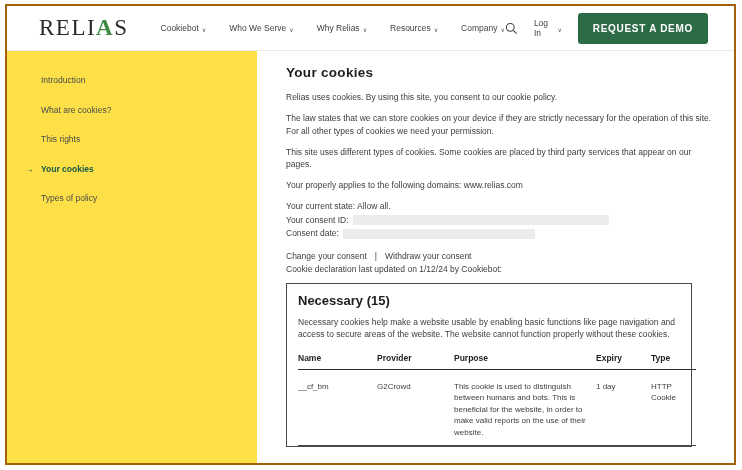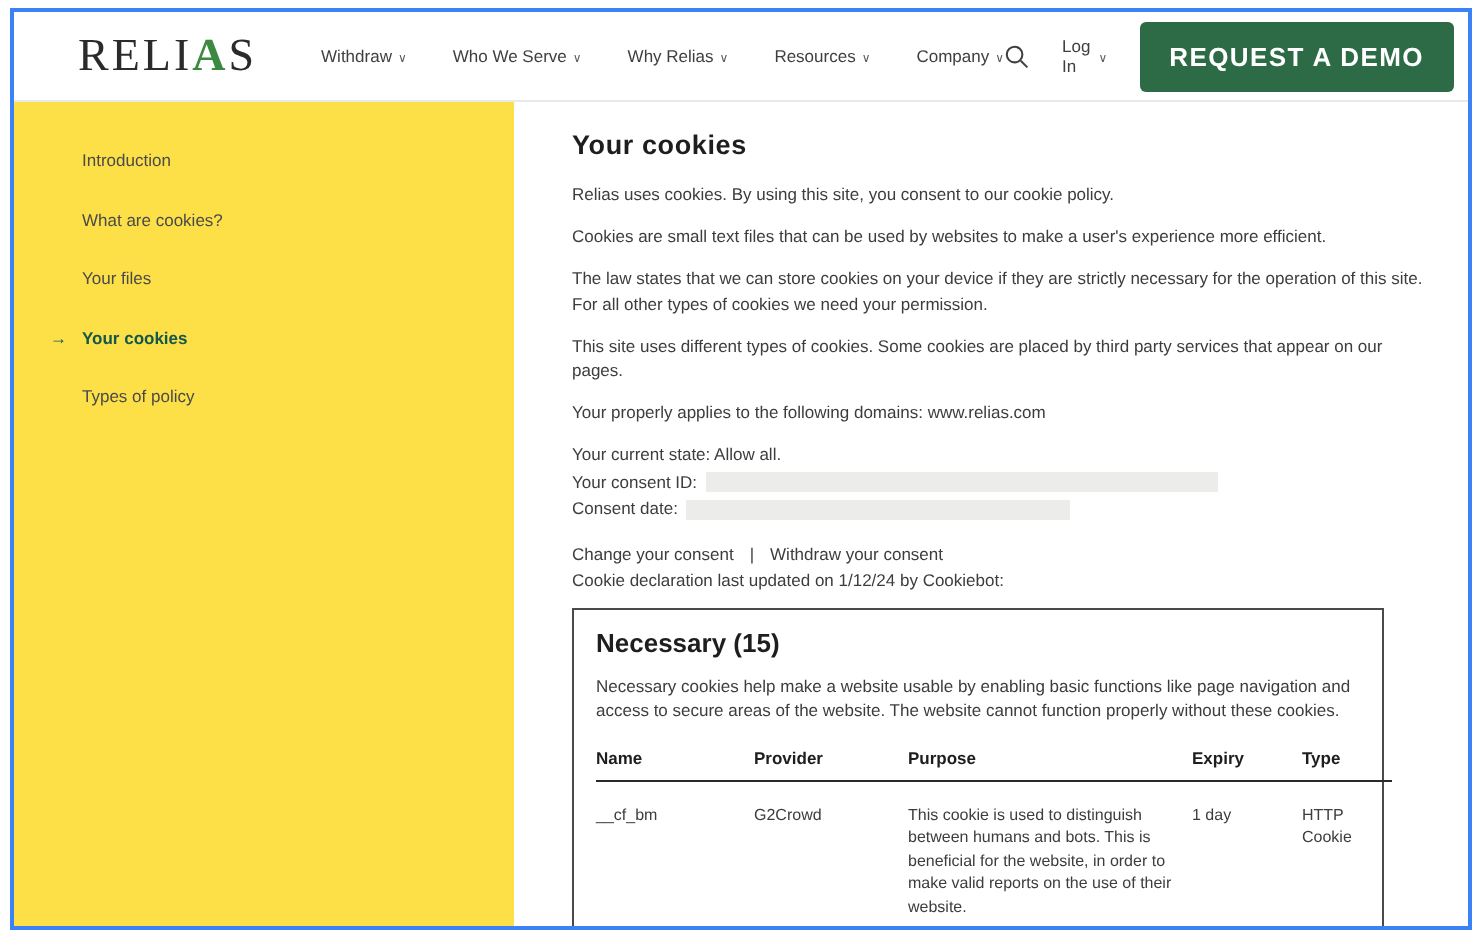--- a/index.html
+++ b/index.html
@@ -1,37 +1,37 @@
 <!DOCTYPE html>
 <html><head>
 <meta charset="utf-8">
 <style>
   * { margin:0; padding:0; box-sizing:border-box; }
   html,body { width:742px; height:470px; background:#ffffff; font-family:"Liberation Sans", sans-serif; }
   .frame {
     position:absolute; left:5px; top:4px; width:731px; height:461px;
-    border:2px solid #3b82f6; background:#ffffff; overflow:hidden;
+    border:2px solid #a16207; background:#ffffff; overflow:hidden;
     display:flex; flex-direction:column;
   }
   
   .header {
     height:45px; min-height:45px; background:#ffffff; border-bottom:1px solid #e9e9e9;
     display:flex; align-items:center; padding:0 26px 0 32px;
   }
   .logo { font-family:"Liberation Serif", serif; font-size:23px; letter-spacing:1.5px; color:#2b2b2b; white-space:nowrap; }
   .logo .accent { color:#3c8a41; font-weight:bold; }
   .nav { display:flex; align-items:center; gap:23px; margin-left:32px; }
   .nav-item { font-size:8.5px; color:#3f3f3f; cursor:pointer; white-space:nowrap; display:flex; align-items:center; gap:3px; }
   .chev { font-size:6px; color:#5a5a5a; position:relative; top:1px; }
   .header-right { margin-left:auto; display:flex; align-items:center; gap:16px; }
   .search-btn { width:14px; height:14px; cursor:pointer; display:flex; align-items:center; }
   .login { font-size:8.5px; color:#3f3f3f; cursor:pointer; display:flex; align-items:center; gap:3px; }
   .cta {
     background:#2d6b47; color:#ffffff; border:none; border-radius:3px;
-    font-family:"Liberation Sans", sans-serif; font-weight:bold; font-size:13px; letter-spacing:0.7px;
+    font-family:"Liberation Sans", sans-serif; font-weight:bold; font-size:10px; letter-spacing:0.7px;
     padding:10px 15px; cursor:pointer; white-space:nowrap;
   }
   
   .page-body { display:flex; flex:1; min-height:0; }
   .sidebar { width:250px; min-width:250px; background:#fde047; padding:24px 0 0 34px; }
   .side-item { font-size:8.5px; color:#4a4a4a; margin-bottom:19.5px; cursor:pointer; position:relative; white-space:nowrap; }
   .side-item.active { color:#14574b; font-weight:bold; }
   .side-arrow { position:absolute; left:-16px; top:0; color:#14574b; font-weight:normal; }
   
   .main { flex:1; padding:14px 20px 0 29px; overflow:hidden; }
@@ -63,21 +63,21 @@
 </head>
 <body>
 
 <div class="frame">
 
   <div class="header">
     <div class="logo"><span>RELI</span><span class="accent">A</span><span>S</span></div>
 
     <div class="nav">
       <div class="nav-item">
-        <span>Withdraw</span>
+        <span>Cookiebot</span>
         <span class="chev">∨</span>
       </div>
       <div class="nav-item">
         <span>Who We Serve</span>
         <span class="chev">∨</span>
       </div>
       <div class="nav-item">
         <span>Why Relias</span>
         <span class="chev">∨</span>
       </div>
@@ -104,33 +104,32 @@
       </div>
       <button class="cta">REQUEST A DEMO</button>
     </div>
   </div>
 
   <div class="page-body">
 
     <div class="sidebar">
       <div class="side-item">Introduction</div>
       <div class="side-item">What are cookies?</div>
-      <div class="side-item">Your files</div>
+      <div class="side-item">This rights</div>
       <div class="side-item active">
         <span class="side-arrow">→</span>
         <span>Your cookies</span>
       </div>
       <div class="side-item">Types of policy</div>
     </div>
 
     <div class="main">
       <div class="page-title">Your cookies</div>
 
       <p class="para">Relias uses cookies. By using this site, you consent to our cookie policy.</p>
-      <p class="para">Cookies are small text files that can be used by websites to make a user's experience more efficient.</p>
       <p class="para">The law states that we can store cookies on your device if they are strictly necessary for the operation of this site. For all other types of cookies we need your permission.</p>
       <p class="para">This site uses different types of cookies. Some cookies are placed by third party services that appear on our pages.</p>
       <p class="para">Your properly applies to the following domains: www.relias.com</p>
 
       <div class="consent-block">
         <div>Your current state: Allow all.</div>
         <div>
           <span>Your consent ID:</span><span class="redact id"></span>
         </div>
         <div>

